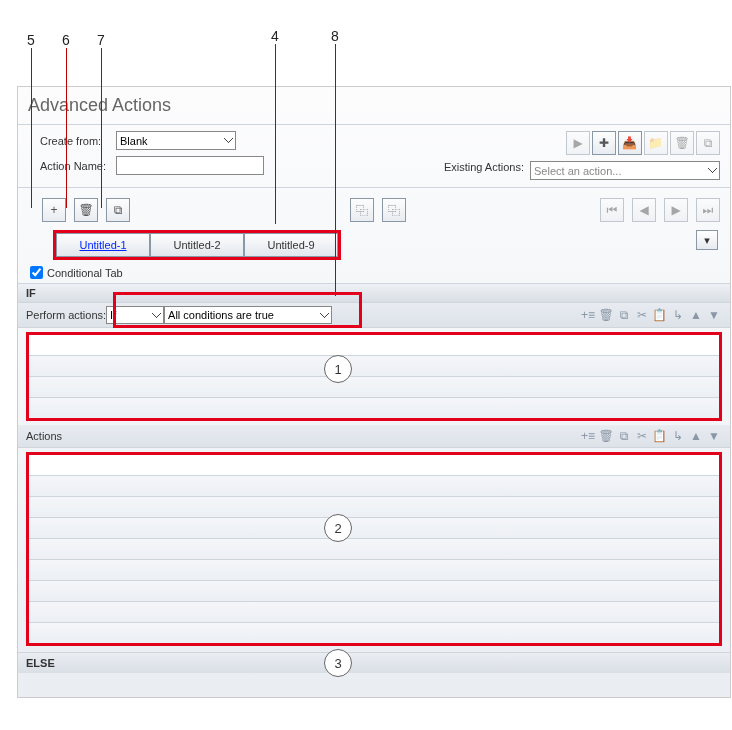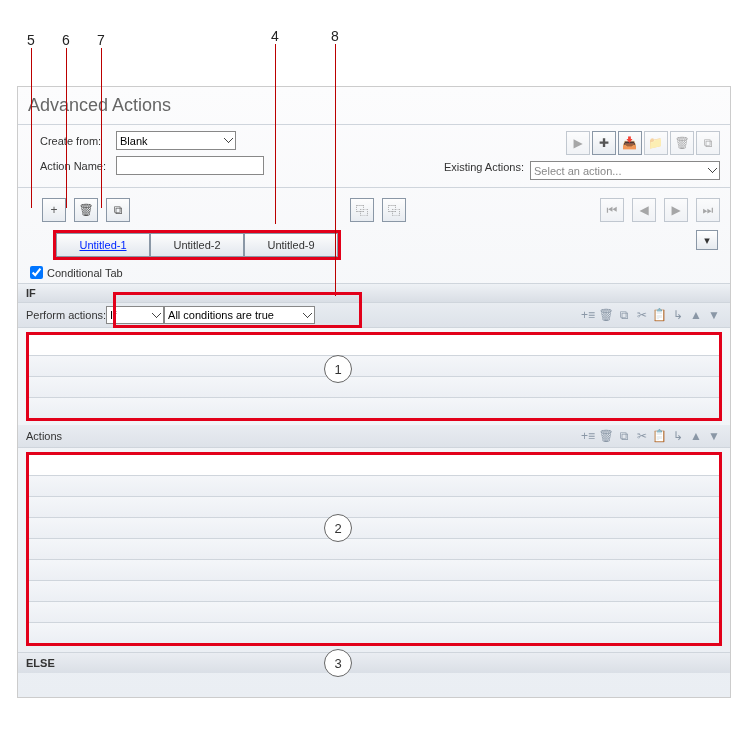--- a/index.html
+++ b/index.html
@@ -118,21 +118,21 @@
     <div class="condrow">
       <input type="checkbox" checked="" style="">
       <span>Conditional Tab</span>
     </div>
 
     <div class="section-head">IF</div>
 
     <div class="paramrow">
       <span>Perform actions:</span>
       <select class="select small" style="width:58px"><option>If</option></select>
-      <select class="select small" style="width:151px"><option>All conditions are true</option></select>
+      <select class="select small" style="width:168px"><option>All conditions are true</option></select>
       <div class="mini-icons">
         <span>+≡</span>
         <span>🗑</span>
         <span>⧉</span>
         <span>✂</span>
         <span>📋</span>
         <span>↳</span>
         <span>▲</span>
         <span>▼</span>
       </div>

